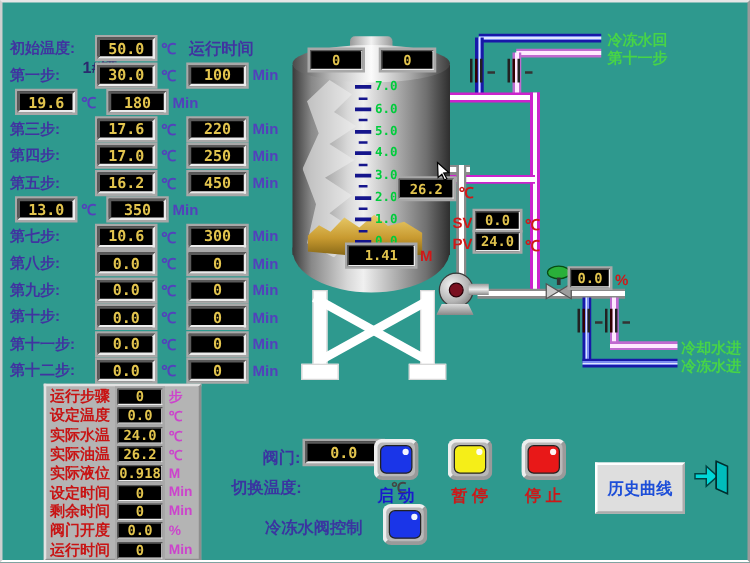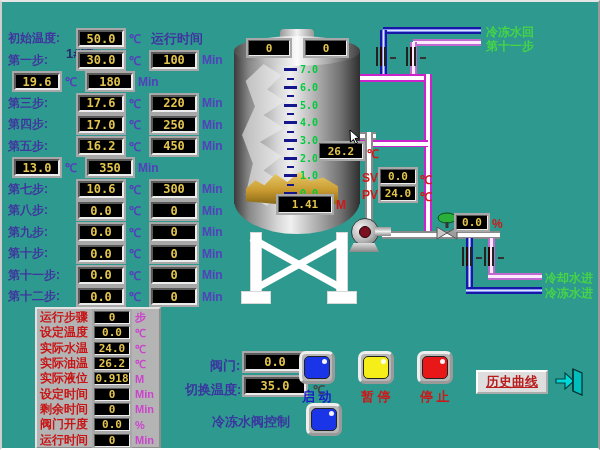--- a/index.html
+++ b/index.html
@@ -82,22 +82,22 @@
   
   .hmi-btn{position:absolute;width:36px;height:33px;background:#b8b8b8;border:3px outset #eee;
     border-radius:7px;box-sizing:border-box;padding:2px;cursor:pointer;}
   .core{display:block;width:100%;height:100%;border-radius:5px;border:1px solid #222;box-sizing:border-box;position:relative;}
   .core::after{content:"";position:absolute;right:2px;top:2px;width:5px;height:5px;border-radius:50%;background:#fff;opacity:.95;}
   .core-blue{background:#1a35e8;}
   .core-yellow{background:#f5ee18;}
   .core-red{background:#e81818;}
   .btn-label{position:absolute;font:bold 13px "Liberation Sans",sans-serif;white-space:nowrap;}
   .lab-blue{color:#1a1acc;}.lab-red{color:#cc1818;}
-  #histbtn{position:absolute;left:474px;top:368px;width:72px;height:24px;background:#dedede;
-    border:2px outset #fff;color:#b91c1c;font:bold 13px "Liberation Sans",sans-serif;cursor:pointer;text-decoration:underline;}
+  #histbtn{position:absolute;left:474px;top:368px;width:72px;height:41px;background:#dedede;
+    border:2px outset #fff;color:#1d4ed8;font:bold 13px "Liberation Sans",sans-serif;cursor:pointer;}
 </style>
 </head>
 <body>
 
 <div id="screen">
 
   <div id="title" class="abs">1#罐</div>
 
   <div id="leftcol" class="abs">
     <div class="lrow">
@@ -375,21 +375,20 @@
   <span class="gl" style="left:484px;top:22px;">冷冻水回</span>
   <span class="gl" style="left:484px;top:36px;">第十一步</span>
   <span class="gl" style="left:543px;top:268px;">冷却水进</span>
   <span class="gl" style="left:543px;top:283px;">冷冻水进</span>
 
   <span class="bl" style="left:208px;top:355px;">阀门:</span>
   <div class="disp abs" style="left:242px;top:351px;width:62px;height:18px;">0.0</div>
   <span class="gyl" style="left:311px;top:355px;">%</span>
 
   <span class="bl" style="left:183px;top:379px;">切换温度:</span>
-  <div class="disp abs" style="left:242px;top:375px;width:62px;height:18px;">35.0</div>
   <span class="gyl" style="left:311px;top:379px;">℃</span>
 
   <span class="bl" style="left:210px;top:411px;text-align:center;">冷冻水阀控制</span>
   <div class="hmi-btn" style="left:304px;top:401px;">
       <span class="core core-blue"></span>
     </div>
 
   <div class="hmi-btn" style="left:297px;top:349px;">
       <span class="core core-blue"></span>
     </div>

